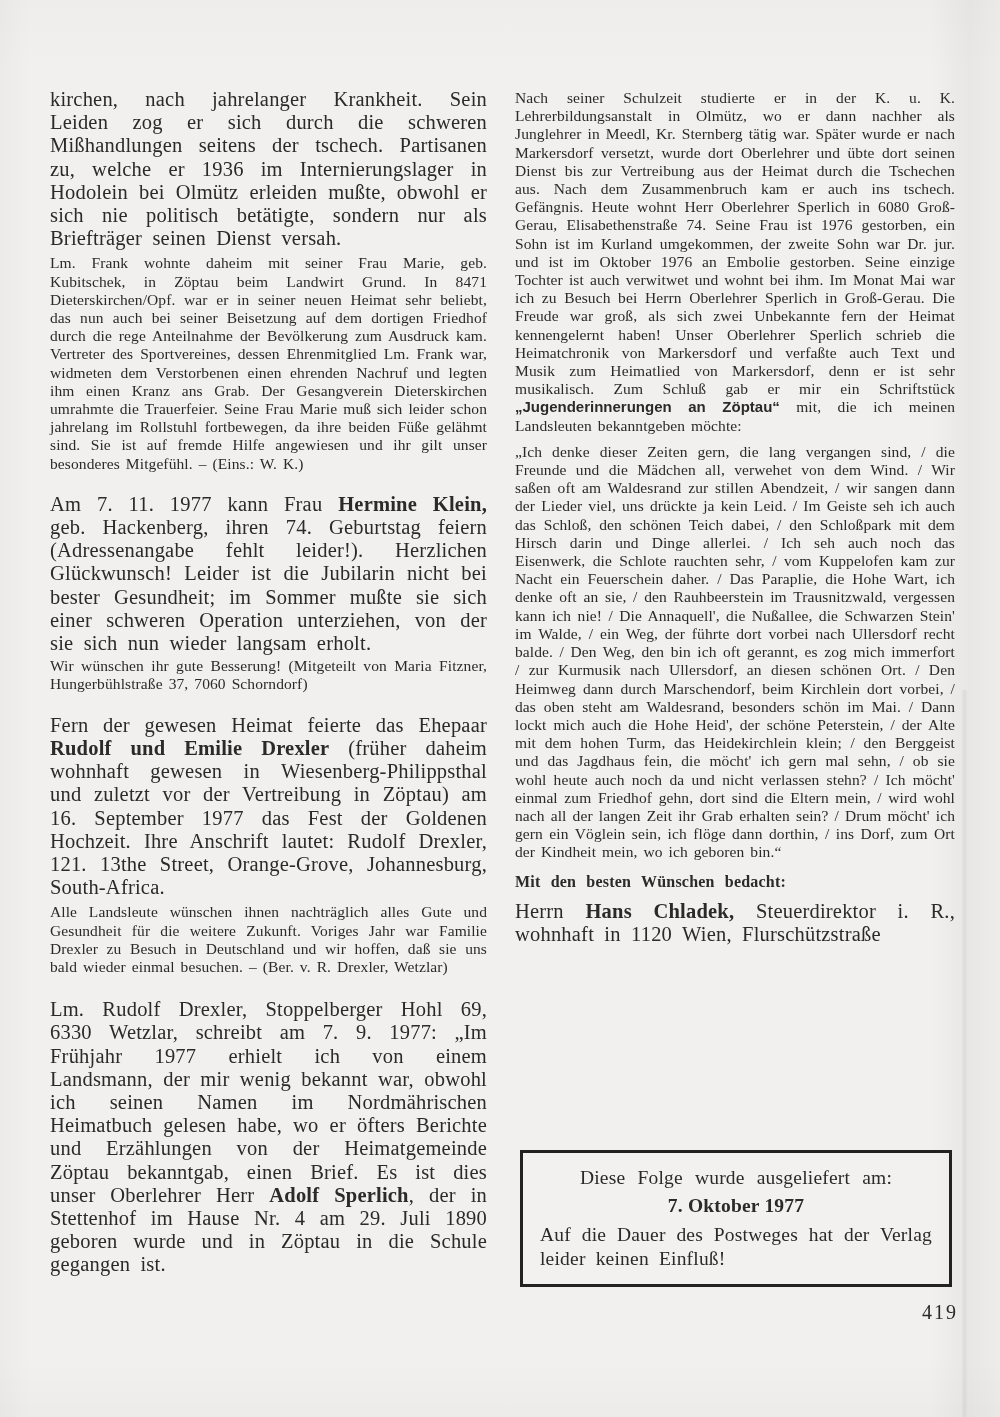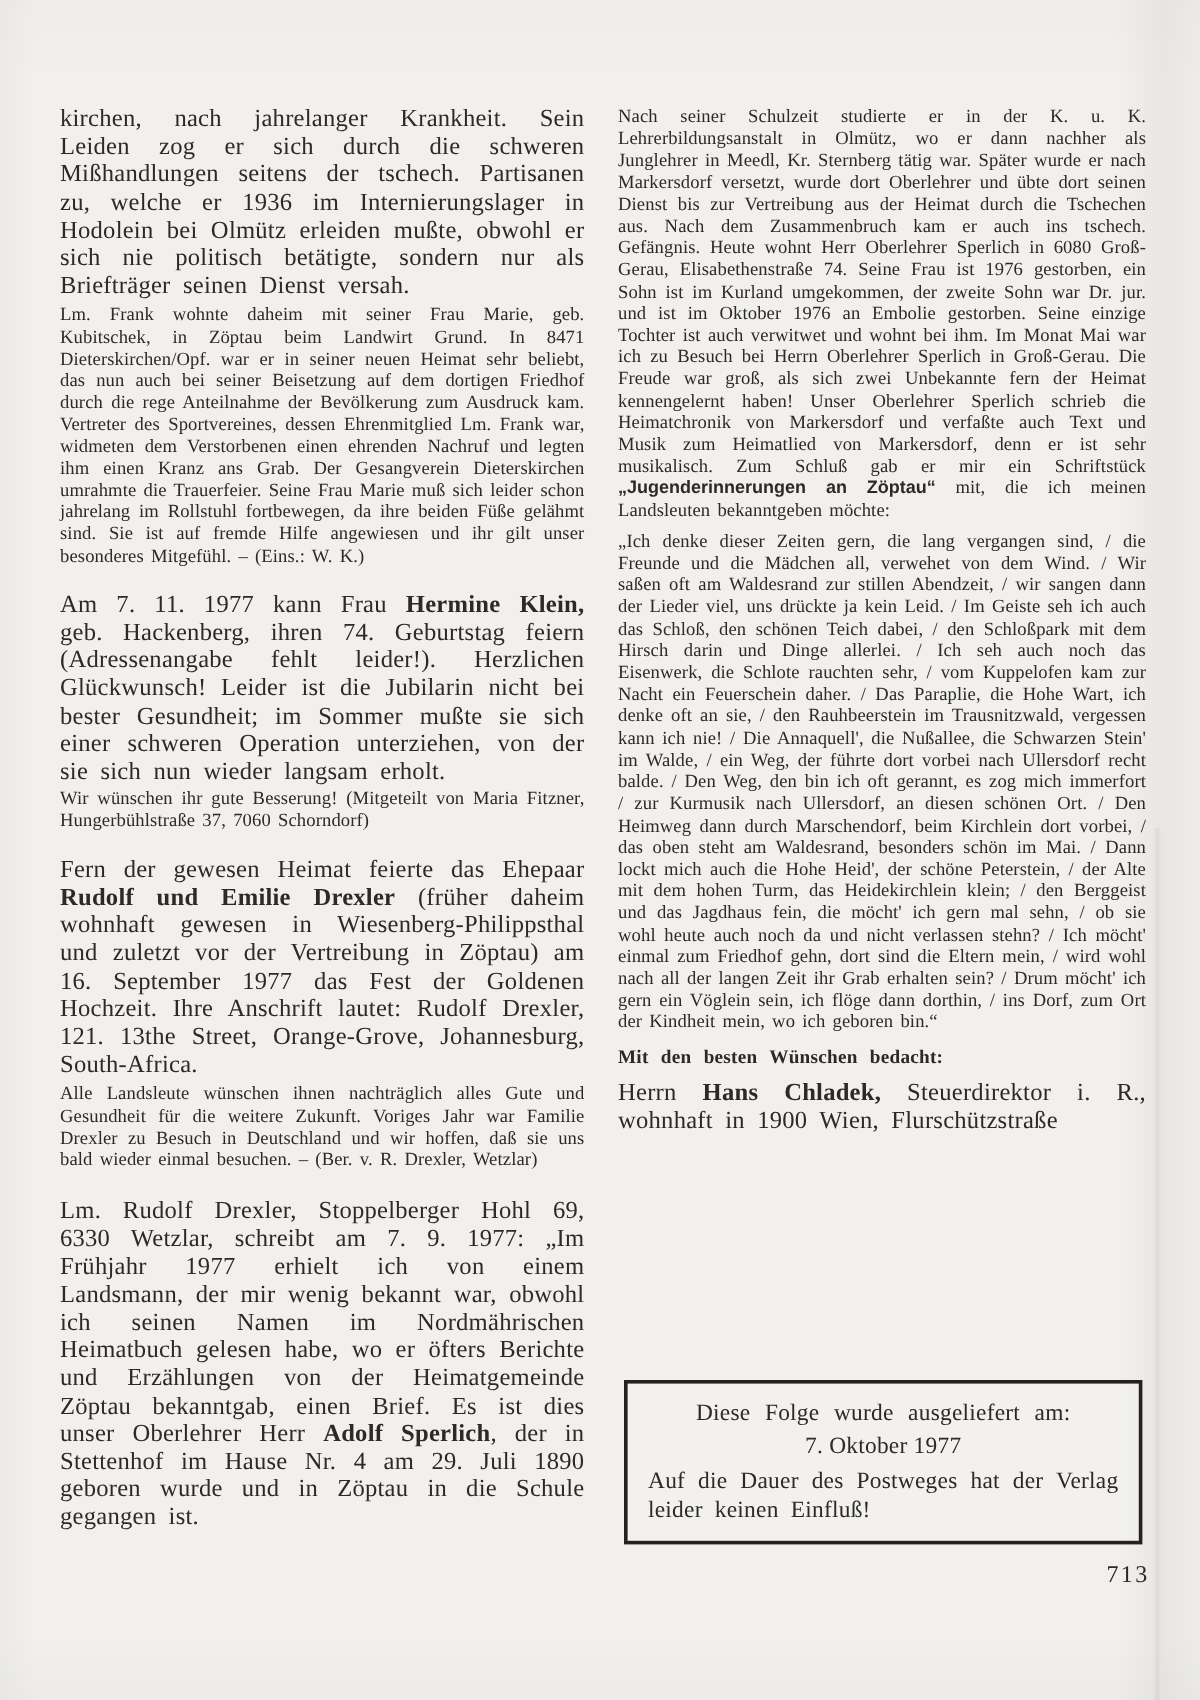--- a/index.html
+++ b/index.html
@@ -56,21 +56,21 @@
     border:3px solid #23221f;
     padding:13px 17px 14px 17px;
     background:rgba(255,255,255,0.12);
   }
   .box-line1{
     font-size:19.5px;line-height:24px;text-align:center;
     word-spacing:7px;letter-spacing:0.2px;margin-bottom:4px;
   }
   .box-line2{
     font-size:19.5px;line-height:24px;text-align:center;
-    font-weight:normal;letter-spacing:0.2px;margin-bottom:5px;
+    font-weight:bold;letter-spacing:0.2px;margin-bottom:5px;
   }
   .box-line3{
     font-size:19.5px;line-height:23.5px;text-align:justify;
     word-spacing:5px;letter-spacing:0.2px;
   }
   .page-number{
     position:absolute;left:922px;top:1301px;
     font-size:20px;letter-spacing:2px;color:#2b2a27;
   }
 </style>
@@ -97,25 +97,25 @@
 
   <div class="col col-right">
     <p class="sm mb8"><span>Nach seiner Schulzeit studierte er in der K. u. K. Lehrerbildungsanstalt in Olmütz, wo er dann nachher als Junglehrer in Meedl, Kr. Sternberg tätig war. Später wurde er nach Markersdorf versetzt, wurde dort Oberlehrer und übte dort seinen Dienst bis zur Vertreibung aus der Heimat durch die Tschechen aus. Nach dem Zusammenbruch kam er auch ins tschech. Gefängnis. Heute wohnt Herr Oberlehrer Sperlich in 6080 Groß-Gerau, Elisabethenstraße 74. Seine Frau ist 1976 gestorben, ein Sohn ist im Kurland umgekommen, der zweite Sohn war Dr. jur. und ist im Oktober 1976 an Embolie gestorben. Seine einzige Tochter ist auch verwitwet und wohnt bei ihm. Im Monat Mai war ich zu Besuch bei Herrn Oberlehrer Sperlich in Groß-Gerau. Die Freude war groß, als sich zwei Unbekannte fern der Heimat kennengelernt haben! Unser Oberlehrer Sperlich schrieb die Heimatchronik von Markersdorf und verfaßte auch Text und Musik zum Heimatlied von Markersdorf, denn er ist sehr musikalisch. Zum Schluß gab er mir ein Schriftstück </span><span class="sans-b">„Jugenderinnerungen an Zöptau“</span><span> mit, die ich meinen Landsleuten bekanntgeben möchte:</span></p>
 
     <p class="sm mb8"><span>„Ich denke dieser Zeiten gern, die lang vergangen sind, / die Freunde und die Mädchen all, verwehet von dem Wind. / Wir saßen oft am Waldesrand zur stillen Abendzeit, / wir sangen dann der Lieder viel, uns drückte ja kein Leid. / Im Geiste seh ich auch das Schloß, den schönen Teich dabei, / den Schloßpark mit dem Hirsch darin und Dinge allerlei. / Ich seh auch noch das Eisenwerk, die Schlote rauchten sehr, / vom Kuppelofen kam zur Nacht ein Feuerschein daher. / Das Paraplie, die Hohe Wart, ich denke oft an sie, / den Rauhbeerstein im Trausnitzwald, vergessen kann ich nie! / Die Annaquell', die Nußallee, die Schwarzen Stein' im Walde, / ein Weg, der führte dort vorbei nach Ullersdorf recht balde. / Den Weg, den bin ich oft gerannt, es zog mich immerfort / zur Kurmusik nach Ullersdorf, an diesen schönen Ort. / Den Heimweg dann durch Marschendorf, beim Kirchlein dort vorbei, / das oben steht am Waldesrand, besonders schön im Mai. / Dann lockt mich auch die Hohe Heid', der schöne Peterstein, / der Alte mit dem hohen Turm, das Heidekirchlein klein; / den Berggeist und das Jagdhaus fein, die möcht' ich gern mal sehn, / ob sie wohl heute auch noch da und nicht verlassen stehn? / Ich möcht' einmal zum Friedhof gehn, dort sind die Eltern mein, / wird wohl nach all der langen Zeit ihr Grab erhalten sein? / Drum möcht' ich gern ein Vöglein sein, ich flöge dann dorthin, / ins Dorf, zum Ort der Kindheit mein, wo ich geboren bin.“</span></p>
 
 
 
     <p class="wishes-heading">Mit den besten Wünschen bedacht:</p>
 
-    <p class="lg"><span>Herrn </span><span class="b">Hans Chladek,</span><span> Steuerdirektor i. R., wohnhaft in 1900 Wien, Flurschützstraße</span></p>
+    <p class="lg"><span>Herrn </span><span class="b">Hans Chladek,</span><span> Steuerdirektor i. R., wohnhaft in 1120 Wien, Flurschützstraße</span></p>
   </div>
 
   <div class="delivery-box">
     <p class="box-line1">Diese Folge wurde ausgeliefert am:</p>
     <p class="box-line2">7. Oktober 1977</p>
     <p class="box-line3">Auf die Dauer des Postweges hat der Verlag leider keinen Einfluß!</p>
   </div>
 
-  <div class="page-number">713</div>
+  <div class="page-number">419</div>
 
   <div class="edge-shadow"></div>
 </div>
 
 </body></html>

